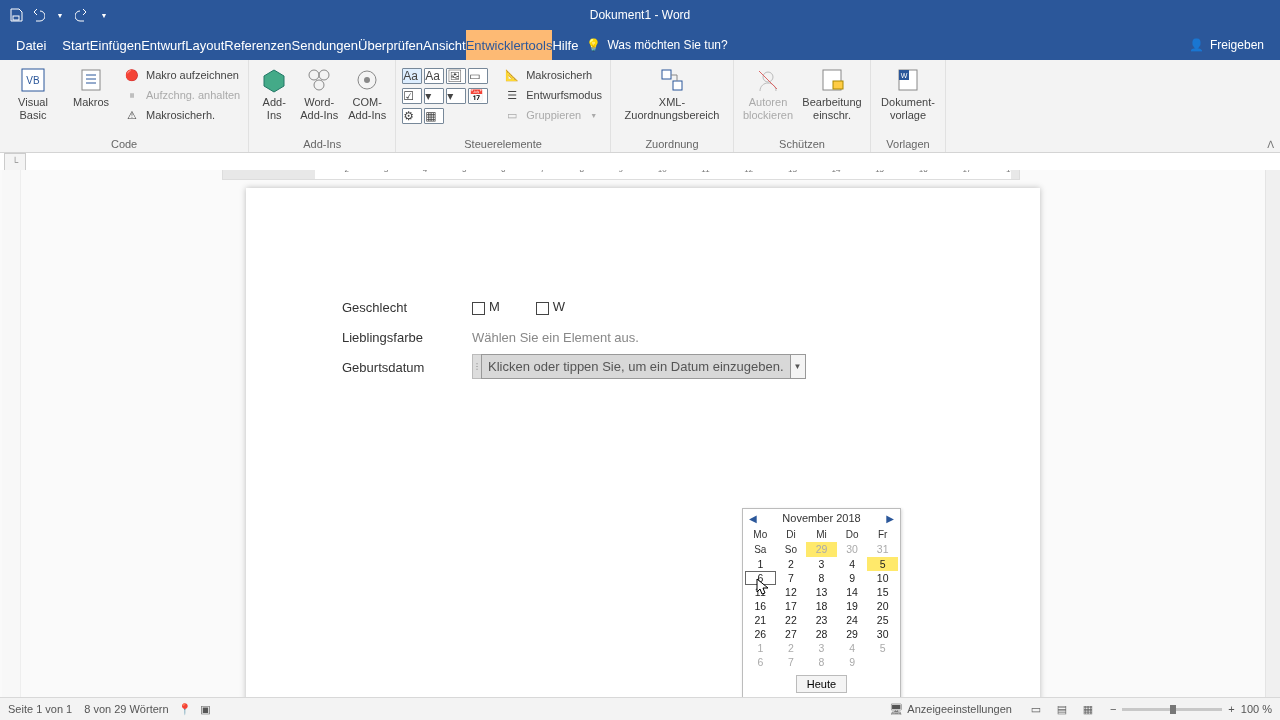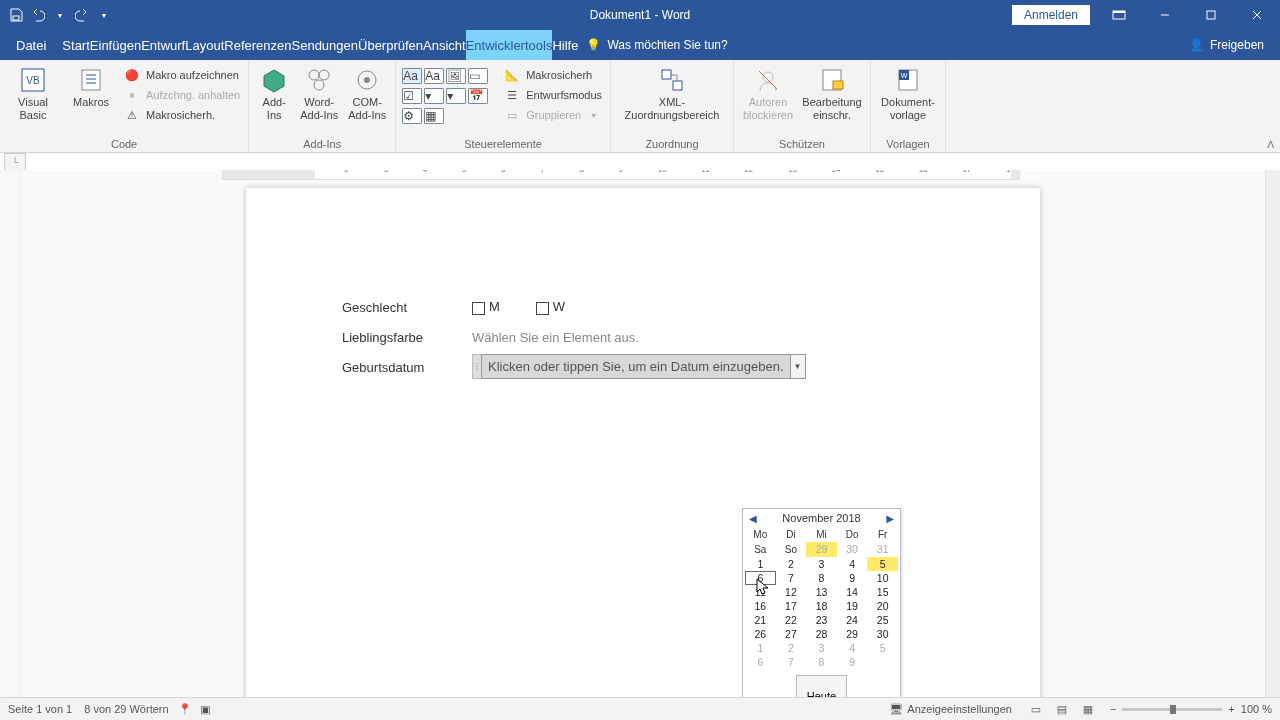--- a/index.html
+++ b/index.html
@@ -6,21 +6,21 @@
 .titlebar{height:30px;background:#2b579a;color:#fff;display:flex;align-items:center;position:relative}
 .qat{display:flex;align-items:center;gap:6px;padding-left:8px}
 .qat .ico,.win-btn .ico{width:16px;height:16px;display:flex;align-items:center;justify-content:center;color:#fff;font-size:12px}
 .titlebar .title{position:absolute;left:50%;transform:translateX(-50%);font-size:12px}
 .win-btns{margin-left:auto;display:flex;align-items:center;gap:0}
 .win-btn{width:46px;height:30px;display:flex;align-items:center;justify-content:center;color:#fff}
 .btn-login{background:#fff;color:#2b579a;padding:3px 12px;margin-right:6px;font-size:12px}
 .tabs{height:30px;background:#2b579a;display:flex;align-items:stretch;color:#fff}
 .tab{padding:0 0;display:flex;align-items:center;font-size:13px;cursor:pointer}
 .tab.file{background:#2b579a;padding-left:16px;padding-right:16px}
-.tab.active{background:#7dd3fc;color:#2b579a}
+.tab.active{background:#fdba74;color:#2b579a}
 .tell-me{display:flex;align-items:center;gap:6px;margin-left:8px}
 .share{margin-left:auto;padding:0 16px;display:flex;align-items:center;gap:6px}
 .ribbon{height:92px;background:#f3f3f3;border-bottom:1px solid #d4d4d4;display:flex;position:relative}
 .ribbon-group{display:flex;flex-direction:column;padding:2px 6px 0;border-right:1px solid #e1e1e1;height:100%;box-sizing:border-box}
 .ribbon-group .body{flex:1;display:flex;align-items:flex-start;gap:4px}
 .ribbon-group .label{text-align:center;font-size:11px;color:#666;padding-bottom:2px}
 .big-btn{display:flex;flex-direction:column;align-items:center;justify-content:flex-start;width:54px;padding-top:4px;gap:2px;text-align:center;font-size:11px;line-height:1.15;cursor:pointer}
 .big-btn .bico{width:28px;height:28px;display:flex;align-items:center;justify-content:center}
 .small-list{display:flex;flex-direction:column;gap:2px;padding-top:4px}
 .small-btn{display:flex;align-items:center;gap:6px;font-size:11px;cursor:pointer;white-space:nowrap;padding:1px 2px}
@@ -48,21 +48,21 @@
 .cal-hdr{display:flex;align-items:center;justify-content:space-between;padding:3px 6px}
 .cal-hdr .nav{color:#2b579a;cursor:pointer;font-size:10px}
 .cal-hdr .mon{font-size:11px;color:#333}
 .cal-grid{display:grid;grid-template-columns:repeat(5,1fr);text-align:center;padding:0 2px}
 .cal-grid .dh{color:#333;font-size:10px;padding:2px 0}
 .cal-grid .d{padding:1px 0;color:#222;cursor:pointer;font-size:10.5px}
 .cal-grid .d.out{color:#aaa}
 .cal-grid .d.hl{background:#ffe96b}
 .cal-grid .d.sel{outline:1px solid #666;outline-offset:-1px}
 .cal-footer{padding:6px;text-align:center}
-.cal-footer button{font-size:11px;padding:14px 10px;background:#f4f4f4;border:1px solid #bbb;cursor:pointer}
+.cal-footer button{font-size:11px;padding:2px 10px;background:#f4f4f4;border:1px solid #bbb;cursor:pointer}
 .scrollbar-v{position:absolute;right:0;top:170px;bottom:22px;width:14px;background:#f0f0f0;border-left:1px solid #e4e4e4}
 .statusbar{position:absolute;left:0;right:0;bottom:0;height:22px;background:#f3f3f3;color:#555;border-top:1px solid #d8d8d8;display:flex;align-items:center;font-size:11px;padding:0 8px}
 .statusbar .spacer{flex:1}
 .view-btns{display:flex;gap:2px;align-items:center;margin-right:10px}
 .view-btns .vb{width:22px;height:16px;border:1px solid transparent;display:flex;align-items:center;justify-content:center;color:#666}
 .zoom{display:flex;align-items:center;gap:6px}
 .zoom .track{width:100px;height:3px;background:#c8c8c8;position:relative}
 .zoom .thumb{position:absolute;left:48px;top:-3px;width:6px;height:9px;background:#777}
 .cursor-arrow{position:absolute;width:14px;height:18px;pointer-events:none;z-index:50}
 svg{display:block}
@@ -89,44 +89,20 @@
     <span class="ico" style="font-size:7px">▼</span>
     <span class="ico">
         <svg width="14" height="14" viewBox="0 0 14 14">
           <path d="M5 3a5 5 0 0 0 0 10h4" fill="none" stroke="#fff"></path>
           <path d="M8 1l3 3-3 3" fill="none" stroke="#fff"></path>
         </svg>
       </span>
     <span class="ico" style="font-size:7px">▼</span>
   </div>
   <div class="title">Dokument1  -  Word</div>
-  <div class="win-btns">
-    <div class="btn-login">Anmelden</div>
-    <div class="win-btn">
-        <svg width="14" height="14">
-          <rect x="1" y="3" width="12" height="8" fill="none" stroke="#fff"></rect>
-          <rect x="1" y="3" width="12" height="2" fill="#fff"></rect>
-        </svg>
-      </div>
-    <div class="win-btn">
-        <svg width="12" height="12">
-          <line x1="2" y1="6" x2="10" y2="6" stroke="#fff" stroke-width="1"></line>
-        </svg>
-      </div>
-    <div class="win-btn">
-        <svg width="12" height="12">
-          <rect x="2" y="2" width="8" height="8" fill="none" stroke="#fff"></rect>
-        </svg>
-      </div>
-    <div class="win-btn">
-        <svg width="12" height="12">
-          <path d="M2 2l8 8M10 2l-8 8" stroke="#fff"></path>
-        </svg>
-      </div>
-  </div>
 </div>
 
 <div class="tabs">
   <div id="tabs-container" style="display:flex">
       <div class="tab file">Datei</div>
       <div class="tab">Start</div>
       <div class="tab">Einfügen</div>
       <div class="tab">Entwurf</div>
       <div class="tab">Layout</div>
       <div class="tab">Referenzen</div>

